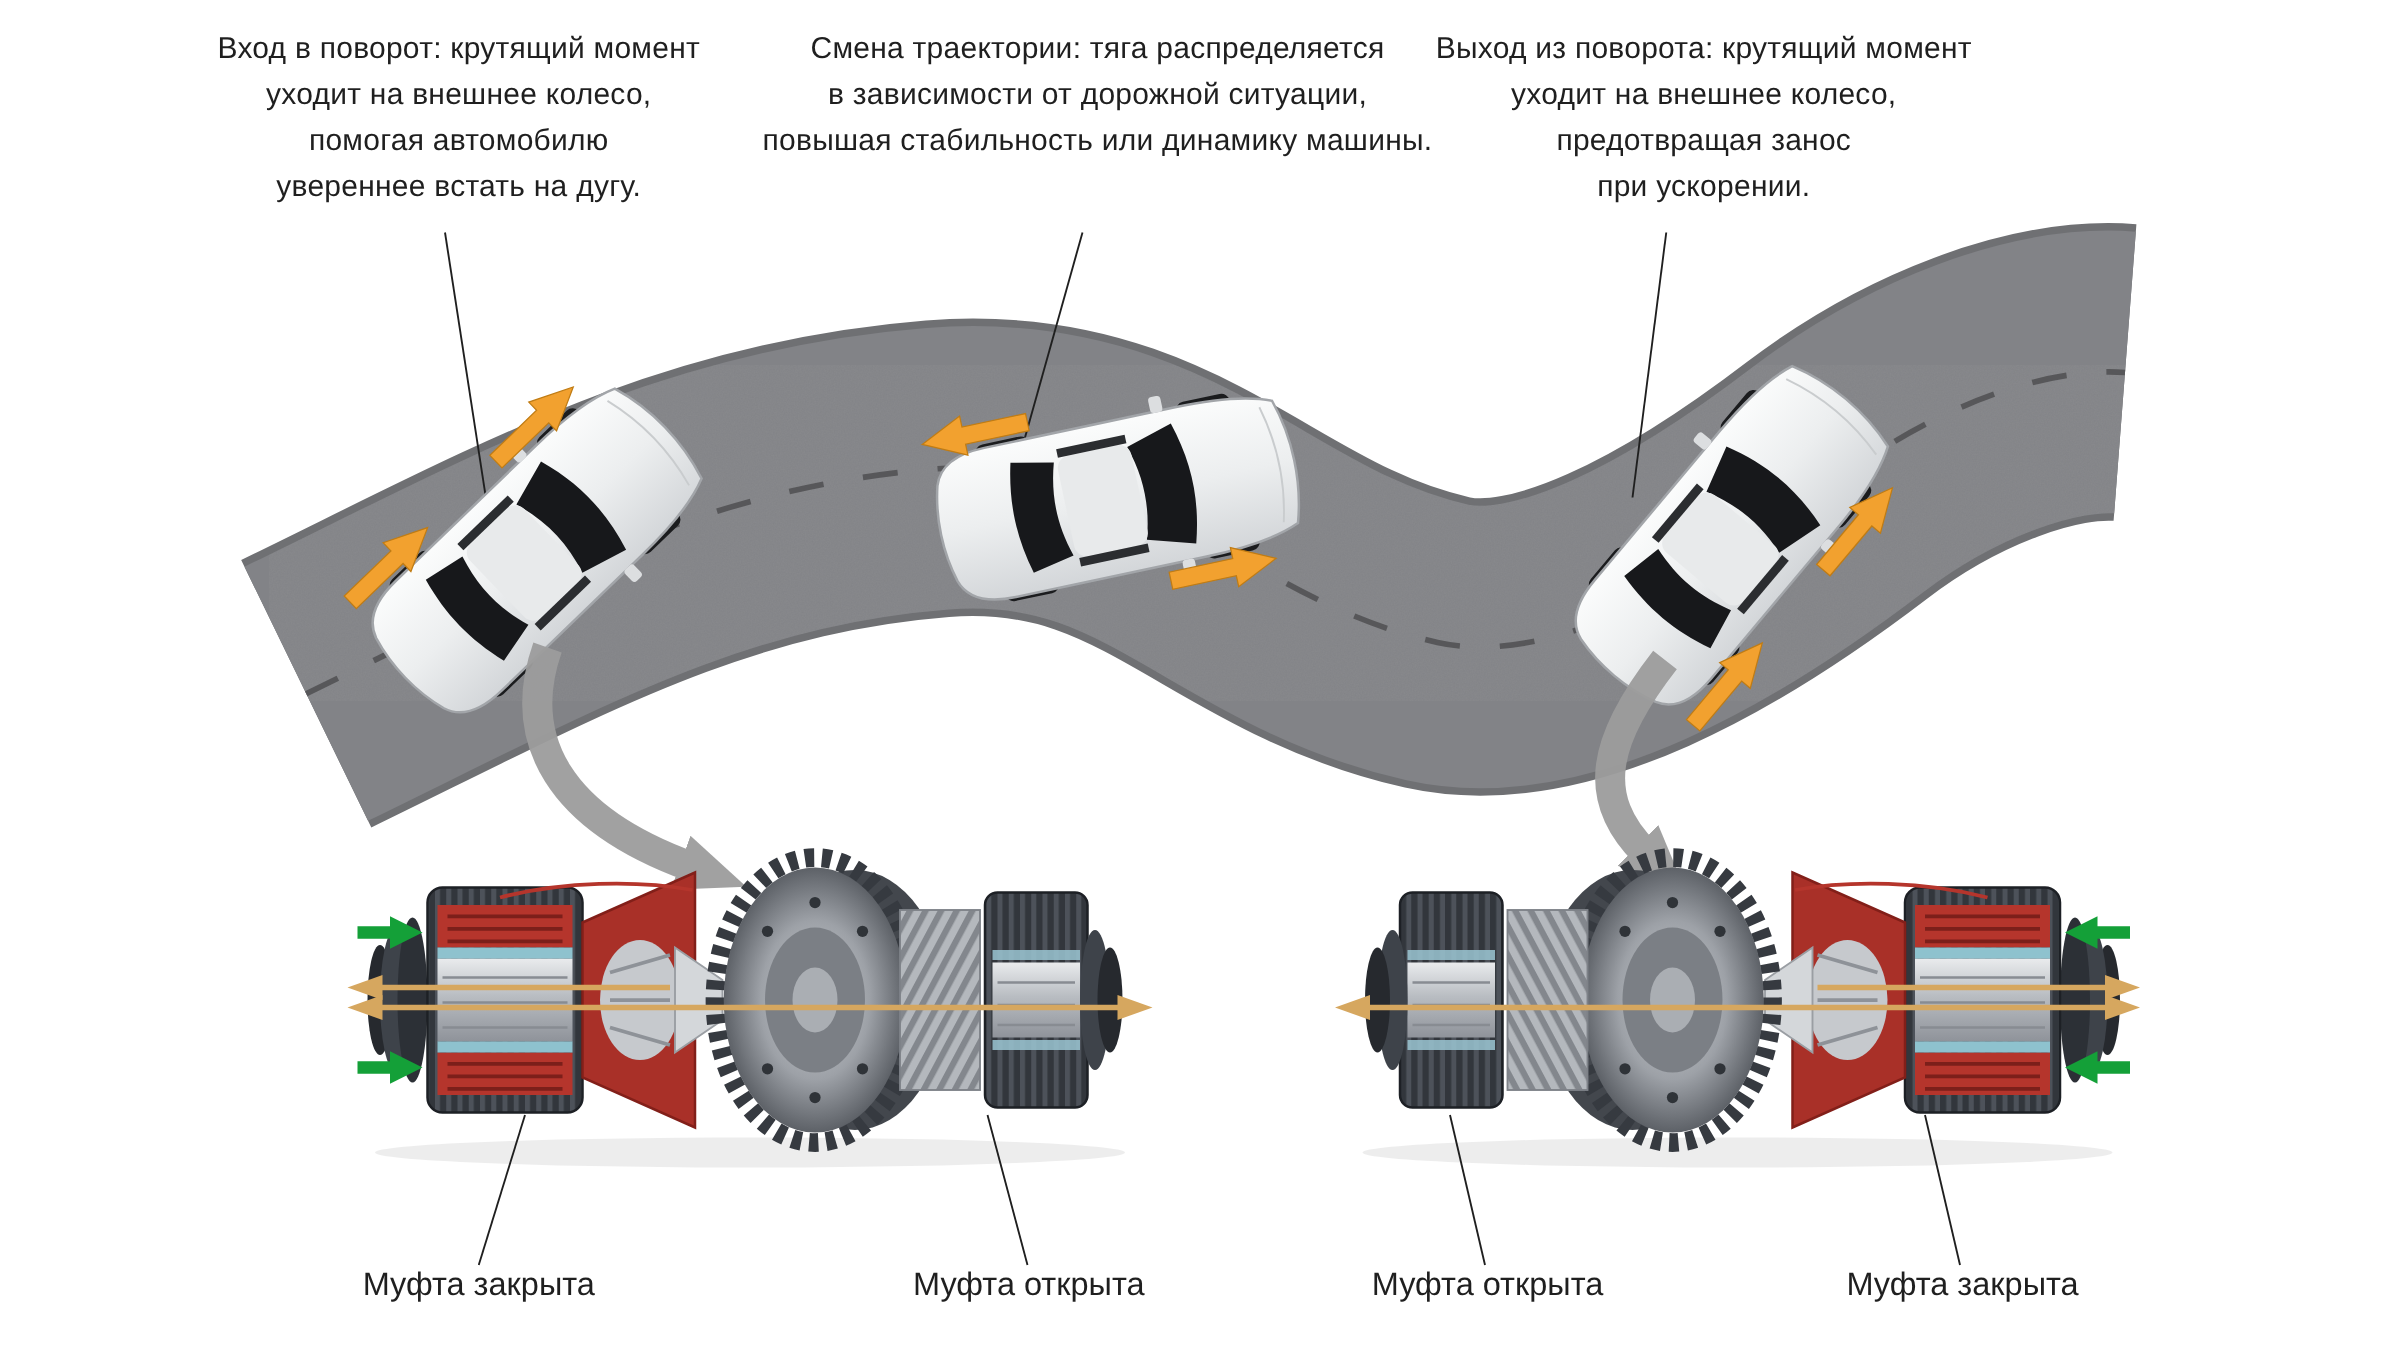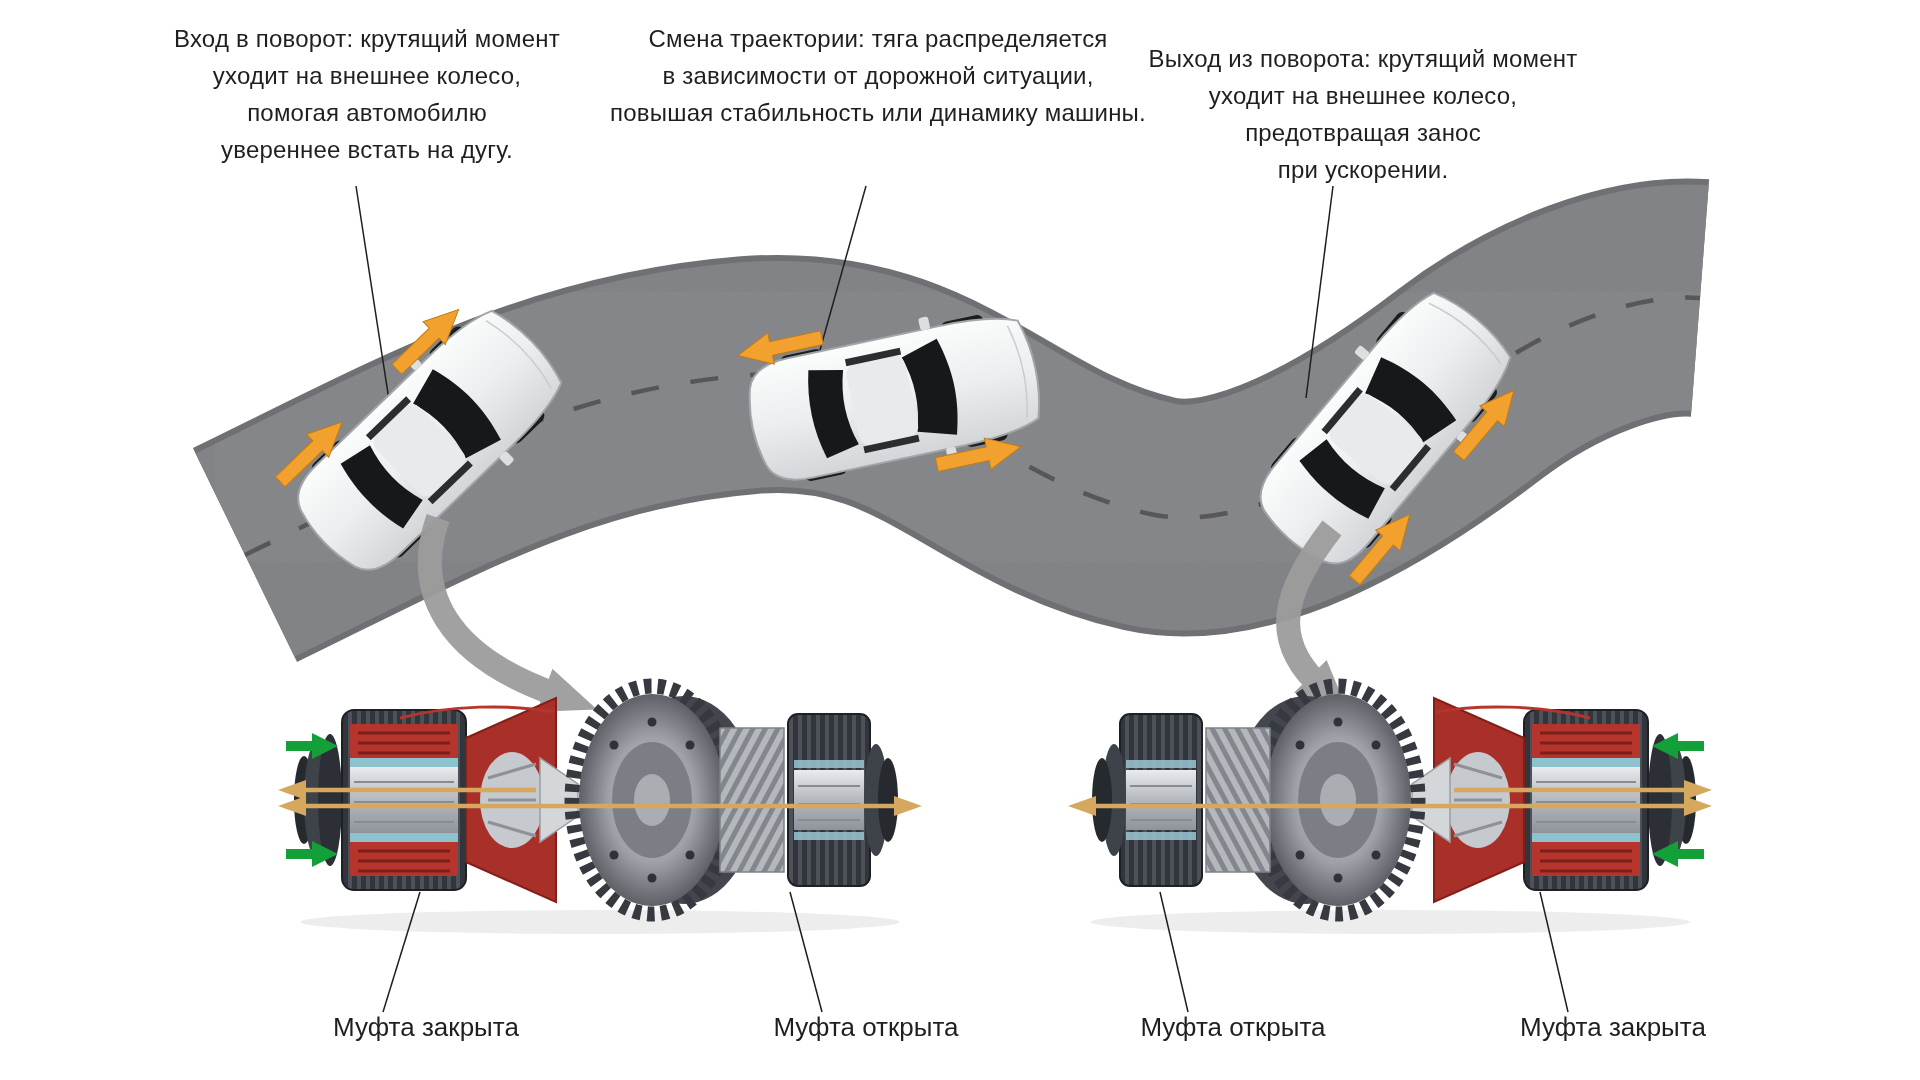--- a/index.html
+++ b/index.html
@@ -5,24 +5,24 @@
   * { margin:0; padding:0; box-sizing:border-box; }
   html,body { width:1920px; height:1080px; background:#ffffff; overflow:hidden; }
   body { font-family:"Liberation Sans", sans-serif; color:var(--text_dark,#1f1f1f); position:relative; }
   #scene { position:absolute; left:0; top:0; width:1920px; height:1080px; }
   .annotation {
     position:absolute; text-align:center; font-size:24px; line-height:37px;
     white-space:pre-line; letter-spacing:0.2px;
   }
   .ann-entry { left:150px; top:20px; width:434px; }
   .ann-traj  { left:588px; top:20px; width:580px; }
-  .ann-exit  { left:1128px; top:20px; width:470px;margin-top:20px; }
+  .ann-exit  { left:1128px; top:20px; width:470px; }
   .clutch-label {
     position:absolute; transform:translateX(-50%); font-size:26px; line-height:30px;
-    white-space:nowrap; top:1012px;margin-left:43px;
+    white-space:nowrap; top:1012px;
   }
   .cl-1 { left:383px; }
   .cl-2 { left:823px; }
   .cl-3 { left:1190px; }
   .cl-4 { left:1570px; }
 </style>
 </head>
 <body>
 
 <svg id="scene" viewBox="0 0 1920 1080" xmlns="http://www.w3.org/2000/svg" xmlns:xlink="http://www.w3.org/1999/xlink">

